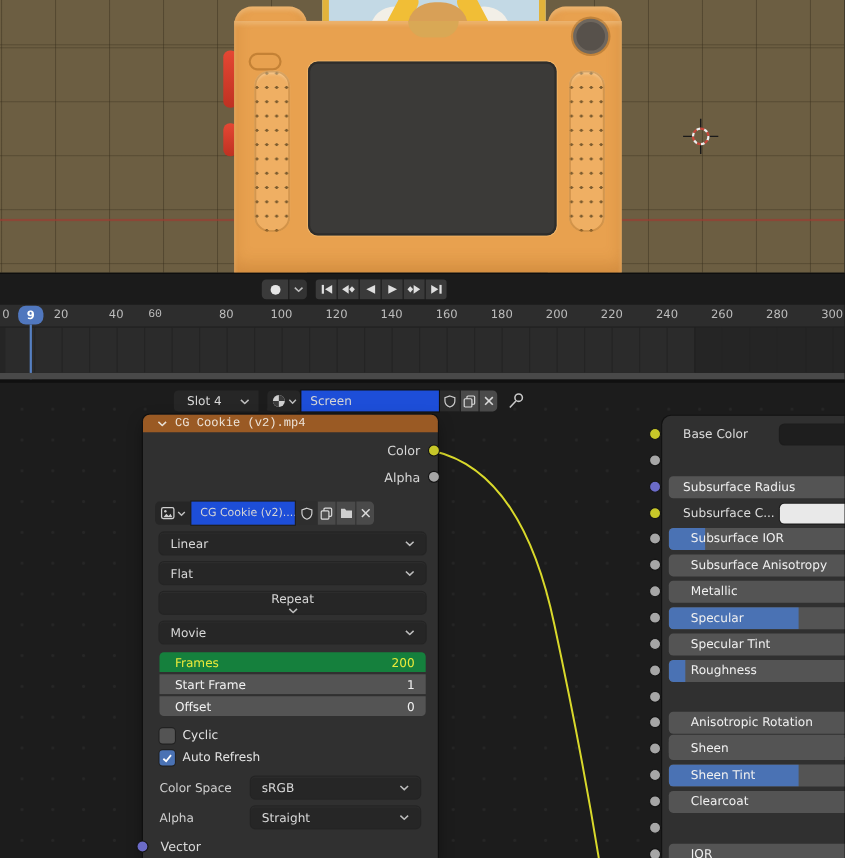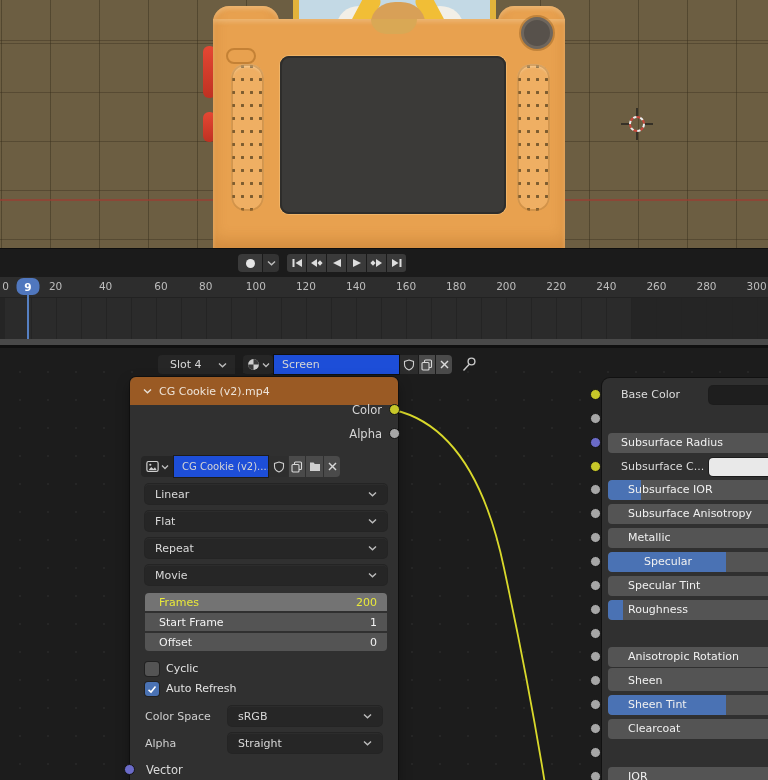--- a/index.html
+++ b/index.html
@@ -40,21 +40,21 @@
   .dd{position:absolute;height:20px;background:#262626;border-radius:4px;display:flex;align-items:center;
       font-size:11px;color:#D8D8D8;padding:0 10px;box-sizing:border-box;justify-content:space-between;
       box-shadow:inset 0 1px 0 rgba(255,255,255,.03), 0 0 0 1px rgba(0,0,0,.25);}
   .numrow{position:absolute;left:145px;width:242px;height:18px;background:#545454;font-size:11px;color:#F2F2F2;
       display:flex;align-items:center;justify-content:space-between;padding:0 10px;box-sizing:border-box;}
   .sock{position:absolute;width:11px;height:11px;border-radius:50%;border:1px solid #141414;box-sizing:border-box;}
   .nlabel{position:absolute;font-size:11px;color:#CFCFCF;white-space:nowrap;}
   .chk{position:absolute;width:14px;height:14px;border-radius:3px;background:#545454;box-shadow:0 0 0 1px rgba(0,0,0,.3);}
   #imgnode{left:130px;top:377px;width:268px;height:403px;background:#303030;border-radius:6px 6px 0 0;
            box-shadow:0 0 0 1px rgba(10,10,10,.55), 0 6px 14px rgba(0,0,0,.35);}
-  #imgnode-header{left:130px;top:377px;width:268px;height:28px;border-radius:6px 6px 0 0;}
+  #imgnode-header{left:130px;top:377px;width:268px;height:16px;border-radius:6px 6px 0 0;font-family:Liberation Mono, monospace;}
   #bsdfnode{left:602px;top:378px;width:166px;height:402px;background:#303030;border-radius:8px 0 0 0;
             box-shadow:0 0 0 1px rgba(10,10,10,.55);}
   .srow{position:absolute;left:608px;width:160px;height:20px;background:#545454;border-radius:4px 0 0 4px;
         overflow:hidden;font-size:11px;color:#F0F0F0;}
   .srow .lab{position:absolute;top:3px;white-space:nowrap;}
   .sfill{position:absolute;left:0;top:0;height:20px;background:#4A72B4;border-radius:4px 0 0 4px;}
   .swatch{position:absolute;left:709px;width:59px;height:18px;border-radius:4px 0 0 4px;box-shadow:0 0 0 1px rgba(0,0,0,.4);}
 </style>
 </head>
 <body>
@@ -143,21 +143,21 @@
           <polygon points="1,1 1,9 7.5,5" fill="#DEDEDE"></polygon>
           <rect x="8.5" y="1" width="2" height="8" fill="#DEDEDE"></rect>
         </svg>
     </div>
   </div>
 
   <div class="abs" id="ruler">
       <span class="rlabel" style="left: 5.5px;">0</span>
       <span class="rlabel" style="left: 55.57px;">20</span>
       <span class="rlabel" style="left: 105.64px;">40</span>
-      <span class="rlabel" style="left: 161px;">60</span>
+      <span class="rlabel" style="left: 141px; font-family: Liberation Mono, monospace;">60</span>
       <span class="rlabel" style="left: 205.78px;">80</span>
       <span class="rlabel" style="left: 255.85px;">100</span>
       <span class="rlabel" style="left: 305.92px;">120</span>
       <span class="rlabel" style="left: 355.99px;">140</span>
       <span class="rlabel" style="left: 406.06px;">160</span>
       <span class="rlabel" style="left: 456.13px;">180</span>
       <span class="rlabel" style="left: 506.2px;">200</span>
       <span class="rlabel" style="left: 556.27px;">220</span>
       <span class="rlabel" style="left: 606.34px;">240</span>
       <span class="rlabel" style="left: 656.41px;">260</span>
@@ -304,34 +304,34 @@
     <svg width="9" height="6">
         <polyline points="1,1.5 4.5,4.8 8,1.5" stroke="#BDBDBD" stroke-width="1.4" fill="none"></polyline>
       </svg>
   </div>
   <div class="dd" style="left:145px;top:511px;width:242px;">
     <span>Flat</span>
     <svg width="9" height="6">
         <polyline points="1,1.5 4.5,4.8 8,1.5" stroke="#BDBDBD" stroke-width="1.4" fill="none"></polyline>
       </svg>
   </div>
-  <div class="dd" style="left:145px;top:538px;width:242px;">
+  <div class="dd" style="left:145px;top:538px;width:242px;flex-direction:column;">
     <span>Repeat</span>
     <svg width="9" height="6">
         <polyline points="1,1.5 4.5,4.8 8,1.5" stroke="#BDBDBD" stroke-width="1.4" fill="none"></polyline>
       </svg>
   </div>
   <div class="dd" style="left:145px;top:565px;width:242px;">
     <span>Movie</span>
     <svg width="9" height="6">
         <polyline points="1,1.5 4.5,4.8 8,1.5" stroke="#BDBDBD" stroke-width="1.4" fill="none"></polyline>
       </svg>
   </div>
 
-  <div class="numrow" style="top:593px;background:#737373;color:#E9E93A;border-radius:4px 4px 0 0;padding-left:14px;">
+  <div class="numrow" style="top:593px;background:#15803d;color:#E9E93A;border-radius:4px 4px 0 0;padding-left:14px;">
     <span>Frames</span>
     <span>200</span>
   </div>
   <div class="numrow" style="top:613px;padding-left:14px;">
     <span>Start Frame</span>
     <span>1</span>
   </div>
   <div class="numrow" style="top:633px;border-radius:0 0 4px 4px;padding-left:14px;">
     <span>Offset</span>
     <span>0</span>
@@ -386,21 +386,21 @@
       <div class="srow" style="top: 504px; pointer-events: auto;">
         <span class="lab" style="left: 20px;">Subsurface Anisotropy</span>
       </div>
       <div class="abs sock" style="left: 590px; top: 532px; background: rgb(166, 166, 166); pointer-events: auto;"></div>
       <div class="srow" style="top: 528px; pointer-events: auto;">
         <span class="lab" style="left: 20px;">Metallic</span>
       </div>
       <div class="abs sock" style="left: 590px; top: 556px; background: rgb(166, 166, 166); pointer-events: auto;"></div>
       <div class="srow" style="top: 552px; pointer-events: auto;">
         <div class="sfill" style="width: 118px;"></div>
-        <span class="lab" style="left: 36px;">Specular</span>
+        <span class="lab" style="left: 20px;">Specular</span>
       </div>
       <div class="abs sock" style="left: 590px; top: 580px; background: rgb(166, 166, 166); pointer-events: auto;"></div>
       <div class="srow" style="top: 576px; pointer-events: auto;">
         <span class="lab" style="left: 20px;">Specular Tint</span>
       </div>
       <div class="abs sock" style="left: 590px; top: 604px; background: rgb(166, 166, 166); pointer-events: auto;"></div>
       <div class="srow" style="top: 600px; pointer-events: auto;">
         <div class="sfill" style="width: 15px;"></div>
         <span class="lab" style="left: 20px;">Roughness</span>
       </div>

